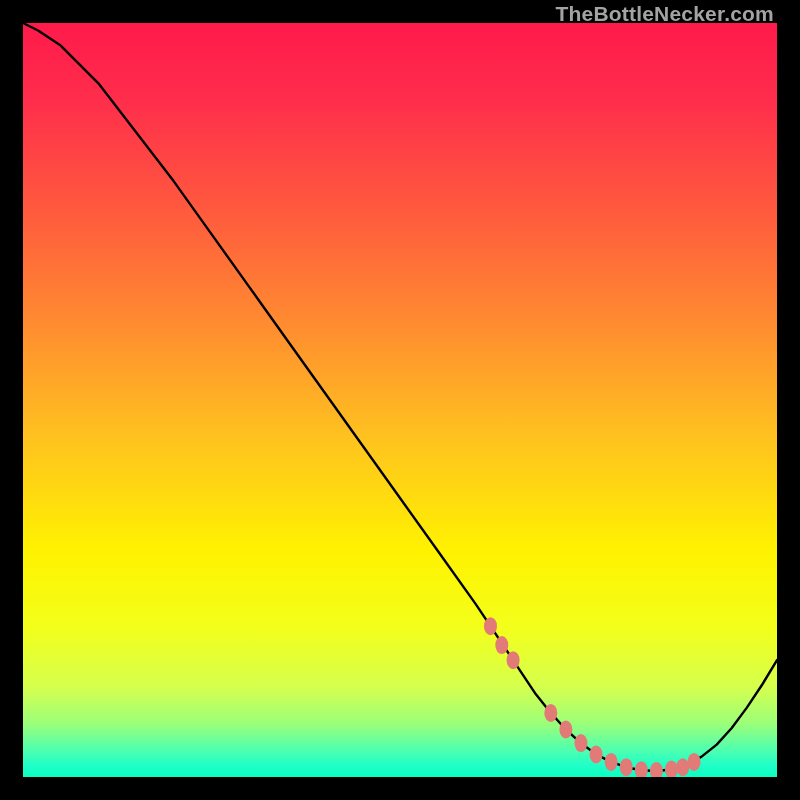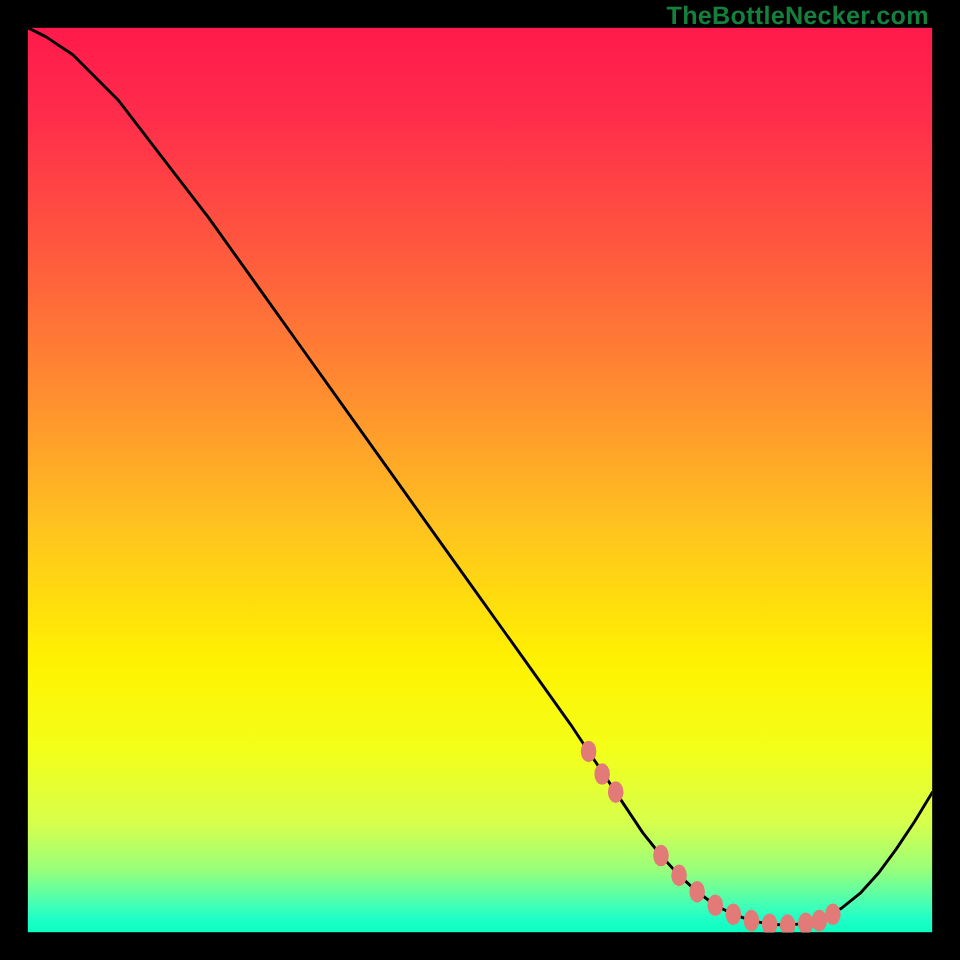--- a/index.html
+++ b/index.html
@@ -23,21 +23,21 @@
     position: absolute;
     left: 0;
     top: 0;
     width: 754px;
     height: 754px;
   }
   .watermark {
     position: absolute;
     top: 2px;
     right: 26px;
-    color: #15803d;
+    color: #a3a3a3;
     font-size: 21px;
     font-weight: 600;
     letter-spacing: 0.2px;
     user-select: none;
   }
 </style>
 </head>
 <body>
 
 <div class="frame">

